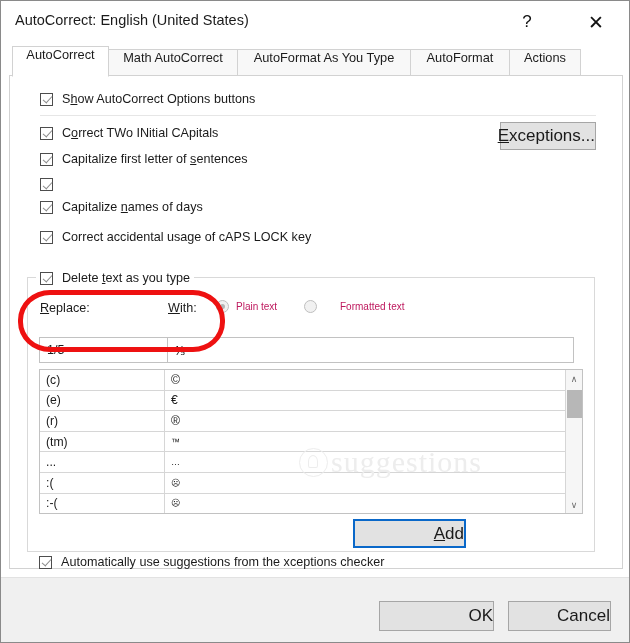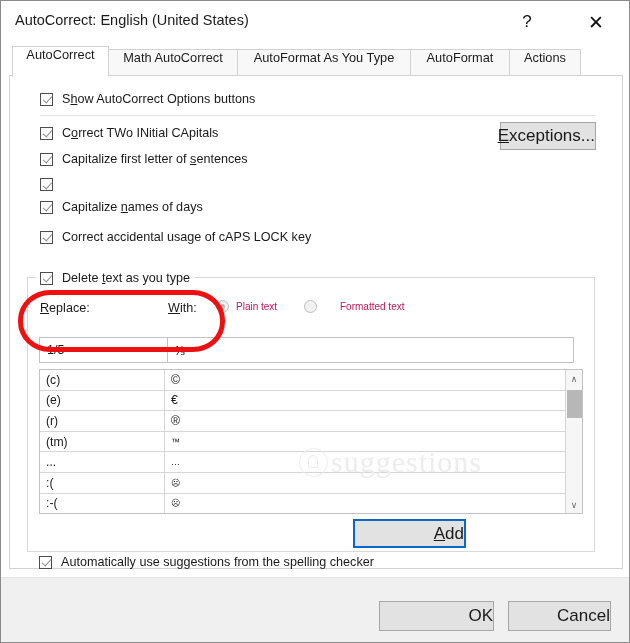--- a/index.html
+++ b/index.html
@@ -503,21 +503,21 @@
   <div class="watermark">
     <span class="mark-glyph"></span><span>suggestions</span>
   </div>
 
   <div class="btn focus" style="left:352px; top:518px; width:113px; height:29px;">
     <span><span></span><u>A</u><span>dd</span></span>
   </div>
 
   <div class="chk-row" style="left:38px; top:554px;">
     <span class="chk-box checked"></span>
-    <span class="chk-label">Automatically use suggestions from the spelling checker</span>
+    <span class="chk-label">Automatically use suggestions from the xceptions checker</span>
   </div>
 
   <div class="annot-oval"></div>
 
   <div class="footer">
     <div class="btn" style="left:378px; top:23px; width:115px; height:30px;">
       <span>OK</span>
     </div>
     <div class="btn" style="left:507px; top:23px; width:103px; height:30px;">
       <span>Cancel</span>

